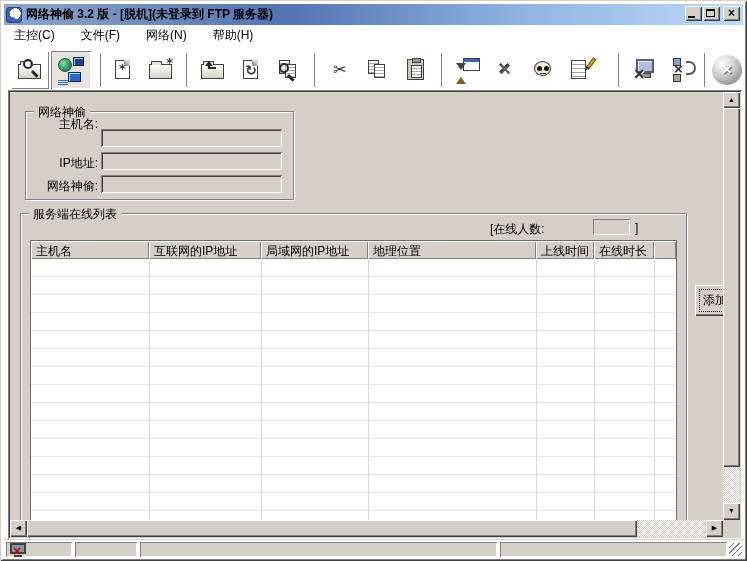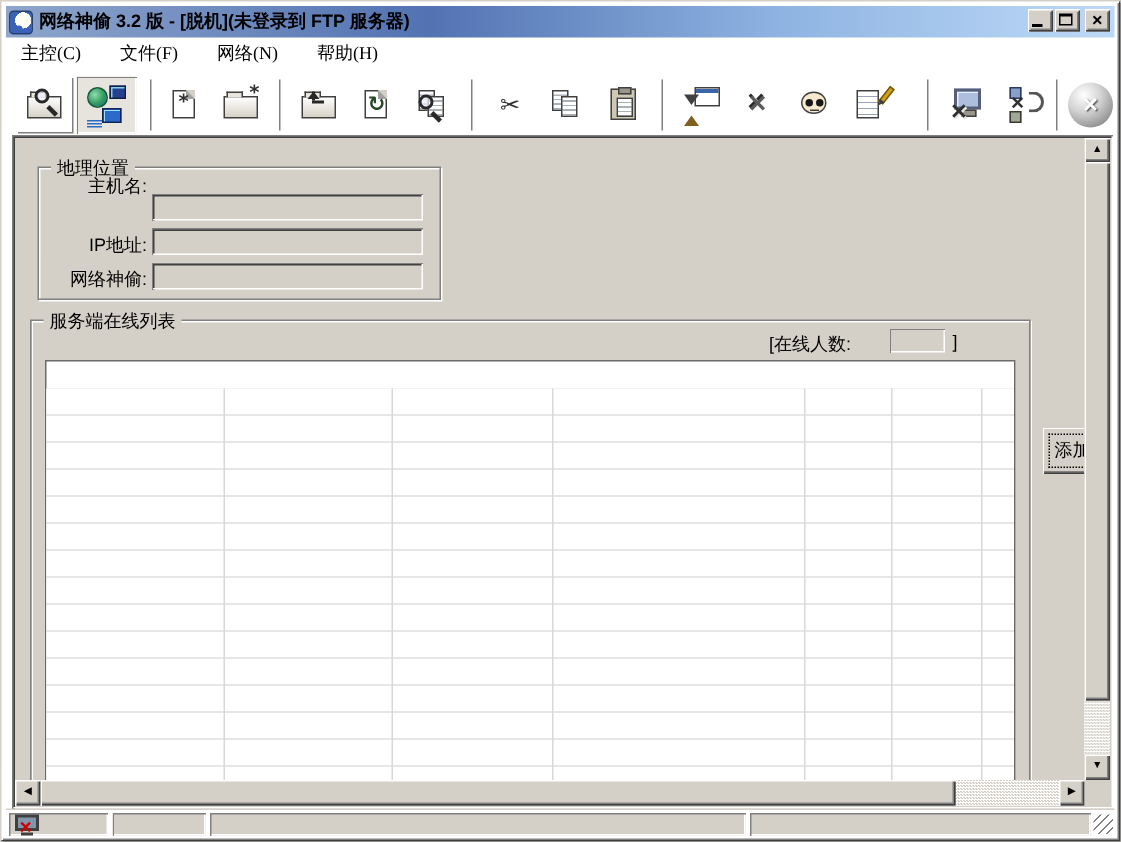--- a/index.html
+++ b/index.html
@@ -31,21 +31,21 @@
     box-shadow: inset 1px 1px 0 #fff, inset -1px -1px 0 #404040, inset 2px 2px 0 #d4d0c8, inset -2px -2px 0 #808080;
     position:relative; }
   .cap-btn.close { margin-left:3px; }
   .glyph-min { position:absolute; left:3px; bottom:3px; width:7px; height:2px; background:#000; }
   .glyph-max { position:absolute; left:3px; top:3px; width:9px; height:8px; border:1px solid #000; border-top-width:2px; }
   .glyph-close { position:absolute; left:0; top:0; width:100%; height:100%;
     font: bold 12px "Liberation Sans", sans-serif; text-align:center; line-height:14px; }
 
   
   .menubar { position:absolute; left:4px; top:25px; width:739px; height:21px;
-    display:flex; align-items:center; padding-left:4px;font-family:Liberation Serif, serif; }
+    display:flex; align-items:center; padding-left:4px; }
   .menu-item { padding:2px 6px; margin-right:14px; white-space:nowrap; }
 
   
   .toolbar { position:absolute; left:4px; top:46px; width:739px; height:44px;
     border-top:1px solid #fff; }
   .tbtn { position:absolute; top:4px; width:38px; height:38px;
     display:flex; align-items:center; justify-content:center; }
   .tbtn.raised { box-shadow: inset 1px 1px 0 #fff, inset -1px -1px 0 #808080; }
   .tbtn.pressed { box-shadow: inset 1px 1px 0 #808080, inset -1px -1px 0 #fff;
     background: #e7e4dd; }
@@ -153,21 +153,21 @@
     box-shadow: 1px 1px 0 #fff, inset 1px 1px 0 #fff; }
   .gb-legend { position:absolute; top:-8px; left:8px; background:#d4d0c8; padding:0 4px; white-space:nowrap; }
 
   .fld-label { position:absolute; width:72px; text-align:right; }
   .field { position:absolute; width:181px; height:18px; background:#d4d0c8;
     box-shadow: inset 1px 1px 0 #808080, inset -1px -1px 0 #fff,
                 inset 2px 2px 0 #404040, inset -2px -2px 0 #d4d0c8; }
   .sunken-panel { position:absolute; background:#d4d0c8;
     box-shadow: inset 1px 1px 0 #808080, inset -1px -1px 0 #fff; }
 
-  .online-count-label { position:absolute; width:100px; text-align:center; }
+  .online-count-label { position:absolute; width:100px; text-align:left; }
   .online-count-box { position:absolute; width:37px; height:16px; background:#d4d0c8;
     box-shadow: inset 1px 1px 0 #808080, inset -1px -1px 0 #fff; }
 
   .listbox { position:absolute; left:20px; top:148px; width:647px; height:300px;
     background:#fff; border:1px solid #6a6a6a; }
   .list-header { position:absolute; left:0; top:0; right:0; height:18px; display:flex; background:#d4d0c8; }
   .hcell { height:18px; background:#d4d0c8; padding:2px 0 0 5px; white-space:nowrap; overflow:hidden;
     box-shadow: inset 1px 1px 0 #fff, inset -1px -1px 0 #808080; }
   .list-body { position:absolute; left:0; top:18px; right:0; bottom:0; background:#fff;
     background-image: repeating-linear-gradient(to bottom, #fff 0 17px, #e6e6e6 17px 18px); }
@@ -339,39 +339,48 @@
             <span>×</span>
           </span>
         </span>
     </div>
   </div>
 
   <div class="view">
     <div class="form">
 
       <div class="groupbox" style="left:15px; top:19px; width:269px; height:89px;">
-        <span class="gb-legend">地理位置</span>
+        <span class="gb-legend">网络神偷</span>
         <div class="fld-label" style="left:0;top:4px">主机名:</div>
         <div class="field" style="left:75px;top:17px"></div>
         <div class="fld-label" style="left:0;top:43px">IP地址:</div>
         <div class="field" style="left:75px;top:40px"></div>
         <div class="fld-label" style="left:0;top:66px">网络神偷:</div>
         <div class="field" style="left:75px;top:63px"></div>
       </div>
 
 
       <div class="online-count-label" style="left:480px; top:129px;">[在线人数:</div>
       <div class="online-count-box" style="left:583px; top:127px;"></div>
       <div style="position:absolute; left:625px; top:129px;">]</div>
 
       <div class="groupbox" style="left:10px; top:121px; width:667px; height:330px;">
         <span class="gb-legend">服务端在线列表</span>
       </div>
 
       <div class="listbox">
+        <div class="list-header">
+          <div class="hcell" style="width:118px">主机名</div>
+          <div class="hcell" style="width:112px">互联网的IP地址</div>
+          <div class="hcell" style="width:107px">局域网的IP地址</div>
+          <div class="hcell" style="width:168px">地理位置</div>
+          <div class="hcell" style="width:58px">上线时间</div>
+          <div class="hcell" style="width:60px">在线时长</div>
+          <div class="hcell" style="flex:1"></div>
+        </div>
         <div class="list-body">
           <div class="vline" style="left:118px"></div>
           <div class="vline" style="left:230px"></div>
           <div class="vline" style="left:337px"></div>
           <div class="vline" style="left:505px"></div>
           <div class="vline" style="left:563px"></div>
           <div class="vline" style="left:623px"></div>
         </div>
       </div>
 

